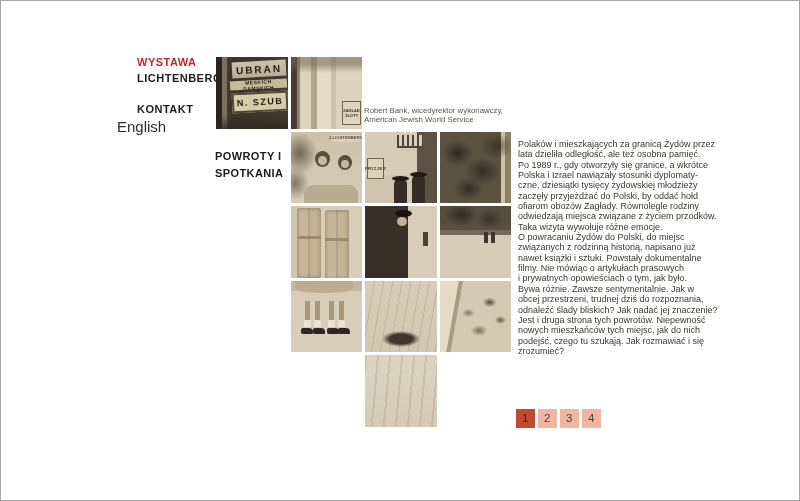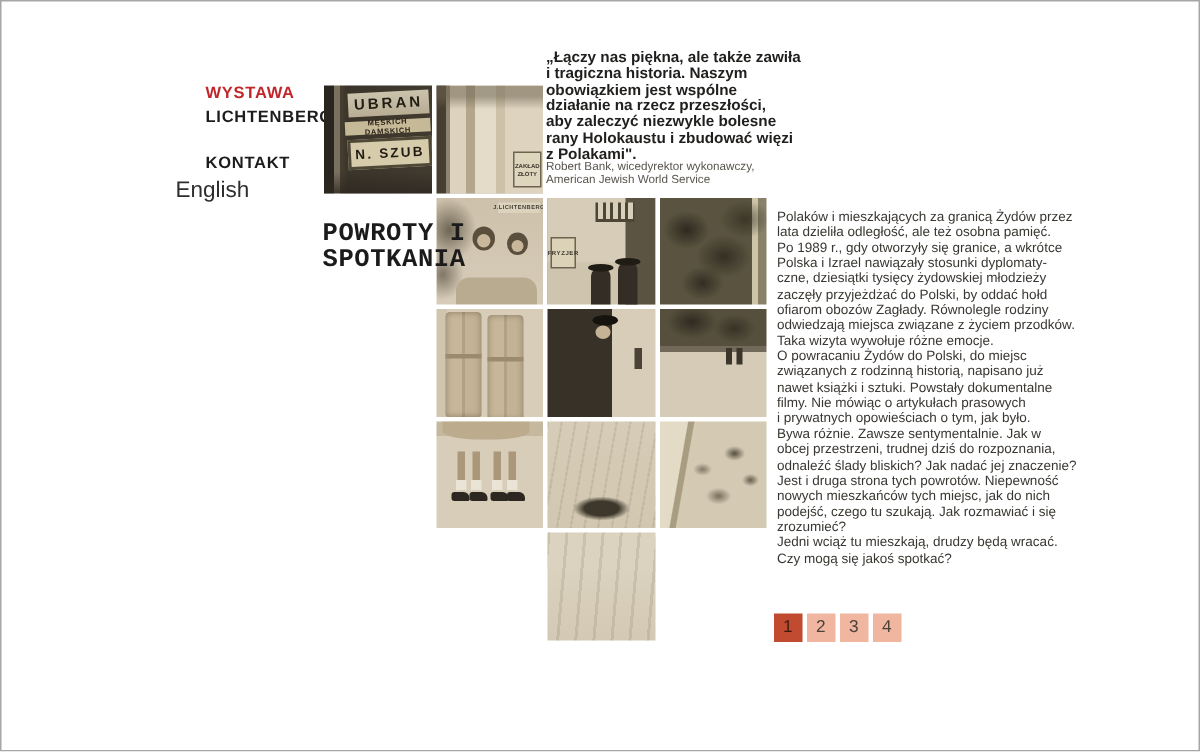--- a/index.html
+++ b/index.html
@@ -8,23 +8,23 @@
         border:1px solid #a6a6a6;box-sizing:border-box;overflow:hidden;}
 
   
   .nav-item{position:absolute;left:117px;font-size:11px;font-weight:bold;
             letter-spacing:.5px;color:#1c1c1c;cursor:pointer;white-space:nowrap;margin-left:19px;}
   .nav-item.red{color:#c1262b;}
   .nav-wystawa{top:55px;} .nav-informacje{top:71px;} .nav-kontakt{top:102px;}
   .nav-lang{position:absolute;left:116px;top:117px;font-size:15px;color:#2e2e2e;cursor:pointer;}
 
   
-  .heading{position:absolute;left:214px;top:147px;margin:0;font-size:17px;
+  .heading{position:absolute;left:214px;top:147px;margin:0;font-size:11px;
            line-height:17px;font-weight:bold;letter-spacing:.4px;color:#1b1b1b;
-           white-space:pre-line;z-index:3;font-family:Liberation Mono, monospace;}
+           white-space:pre-line;z-index:3;}
 
   
   .quote{position:absolute;left:363px;top:33px;width:205px;margin:0;
          font-weight:bold;font-size:10.2px;line-height:10.8px;color:#201f1d;
          white-space:pre-line;z-index:3;}
   .quote-attr{position:absolute;left:363px;top:106px;font-size:7.8px;line-height:8.8px;
               color:#5a554e;white-space:pre-line;z-index:3;}
 
   
   .article{position:absolute;left:517px;top:138px;width:232px;font-size:9px;
@@ -189,27 +189,20 @@
     <div class="tile p-r4c3">
       <div class="puddle"></div>
     </div>
     <div class="tile p-r4c4"></div>
     <div class="tile p-r5c3"></div>
   </div>
 
   <h1 class="heading">POWROTY I
 SPOTKANIA</h1>
 
-  <blockquote class="quote">„Łączy nas piękna, ale także zawiła
-i tragiczna historia. Naszym
-obowiązkiem jest wspólne
-działanie na rzecz przeszłości,
-aby zaleczyć niezwykle bolesne
-rany Holokaustu i zbudować więzi
-z Polakami".</blockquote>
   <div class="quote-attr">Robert Bank, wicedyrektor wykonawczy,
 American Jewish World Service</div>
 
   <div class="article">
     <p>Polaków i mieszkających za granicą Żydów przez
 lata dzieliła odległość, ale też osobna pamięć.
 Po 1989 r., gdy otworzyły się granice, a wkrótce
 Polska i Izrael nawiązały stosunki dyplomaty-
 czne, dziesiątki tysięcy żydowskiej młodzieży
 zaczęły przyjeżdżać do Polski, by oddać hołd
@@ -221,22 +214,20 @@
 nawet książki i sztuki. Powstały dokumentalne
 filmy. Nie mówiąc o artykułach prasowych
 i prywatnych opowieściach o tym, jak było.
 Bywa różnie. Zawsze sentymentalnie. Jak w
 obcej przestrzeni, trudnej dziś do rozpoznania,
 odnaleźć ślady bliskich? Jak nadać jej znaczenie?
 Jest i druga strona tych powrotów. Niepewność
 nowych mieszkańców tych miejsc, jak do nich
 podejść, czego tu szukają. Jak rozmawiać i się
 zrozumieć?</p>
-    <p>Jedni wciąż tu mieszkają, drudzy będą wracać.
-Czy mogą się jakoś spotkać?</p>
   </div>
 
   <div class="pagination">
     <div class="pg active">1</div>
     <div class="pg">2</div>
     <div class="pg">3</div>
     <div class="pg">4</div>
   </div>
 
 </div>

